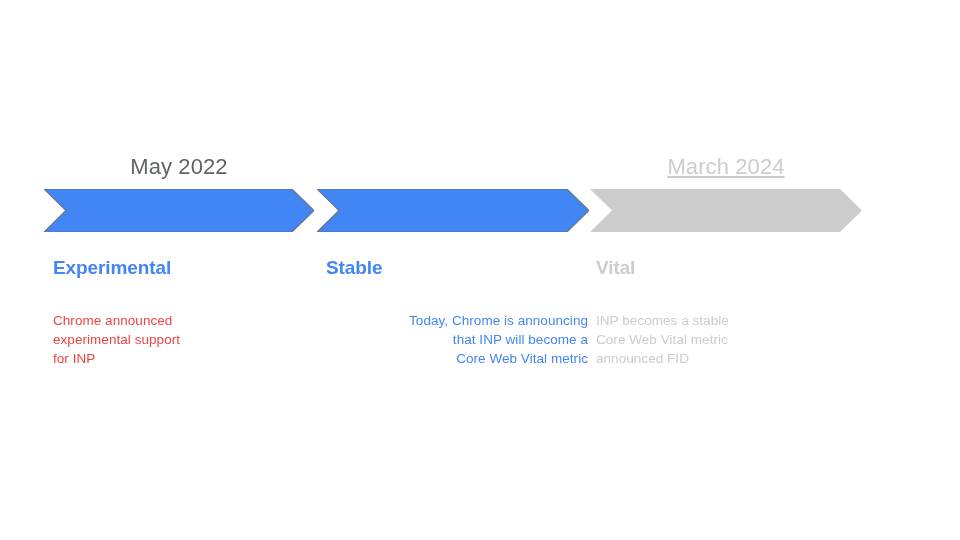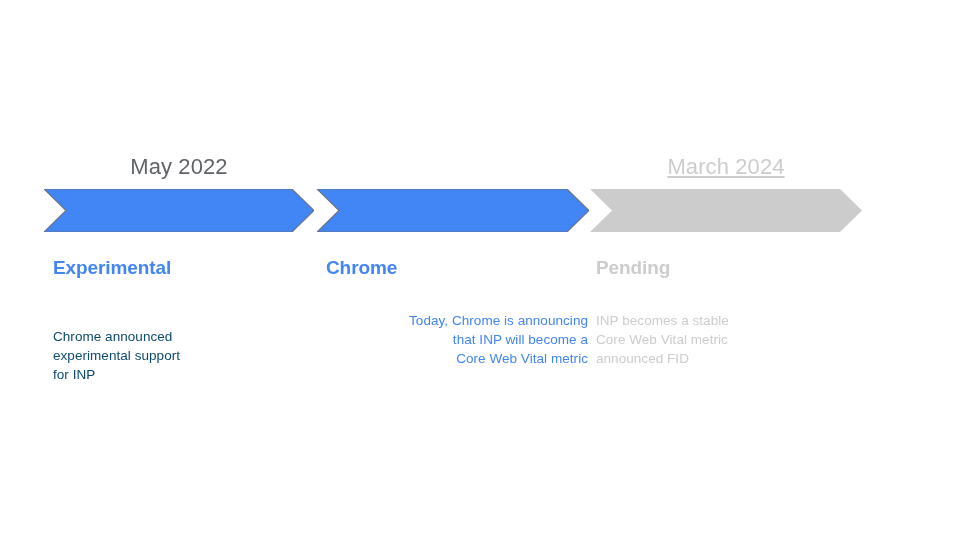--- a/index.html
+++ b/index.html
@@ -75,44 +75,44 @@
   <div class="date-label" style="left:44px; top:154px; width:270px; color:#5F6368;">May 2022</div>
 
   <div class="chevron" style="left:44px; width:270px;">
     <svg class="shape" viewBox="0 0 270 43" preserveAspectRatio="none">
       <polygon points="0,0 248,0 270,21.5 248,43 0,43 22,21.5" fill="#4285F4" stroke="#6b7280" stroke-width="1.1" vector-effect="non-scaling-stroke"></polygon>
     </svg>
   </div>
 
   <div class="stage-heading" style="left:53px; top:256px; color:#4285F4;text-align:right;">Experimental</div>
 
-  <div class="stage-body" style="left:53px; top:311px; width:258px; color:#0c4a6e;margin-top:16px;">Chrome announced
+  <div class="stage-body" style="left:53px; top:311px; width:258px; color:#ef4444;">Chrome announced
 experimental support
 for INP</div>
 
 
   <div class="chevron" style="left:317px; width:272px;">
     <svg class="shape" viewBox="0 0 272 43" preserveAspectRatio="none">
       <polygon points="0,0 250,0 272,21.5 250,43 0,43 22,21.5" fill="#4285F4" stroke="#6b7280" stroke-width="1.1" vector-effect="non-scaling-stroke"></polygon>
     </svg>
   </div>
 
-  <div class="stage-heading" style="left:326px; top:256px; color:#4285F4;">Chrome</div>
+  <div class="stage-heading" style="left:326px; top:256px; color:#4285F4;">Stable</div>
 
   <div class="stage-body" style="left:326px; top:311px; width:262px; color:#4285F4;text-align:right;">Today, Chrome is announcing
 that INP will become a
 Core Web Vital metric</div>
 
   <div class="date-label" style="left:590px; top:154px; width:272px; color:#CCCCCC;text-decoration:underline;">March 2024</div>
 
   <div class="chevron" style="left:590px; width:272px;">
     <svg class="shape" viewBox="0 0 272 43" preserveAspectRatio="none">
       <polygon points="0,0 250,0 272,21.5 250,43 0,43 22,21.5" fill="#CCCCCC"></polygon>
     </svg>
   </div>
 
-  <div class="stage-heading" style="left:596px; top:256px; color:#CCCCCC;">Pending</div>
+  <div class="stage-heading" style="left:596px; top:256px; color:#CCCCCC;">Vital</div>
 
   <div class="stage-body" style="left:596px; top:311px; width:262px; color:#CCCCCC;">INP becomes a stable
 Core Web Vital metric
 announced FID</div>
 
 </div>
 
 </body></html>

